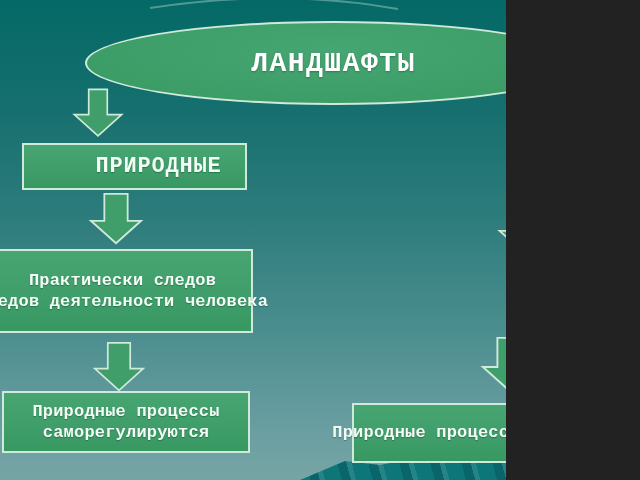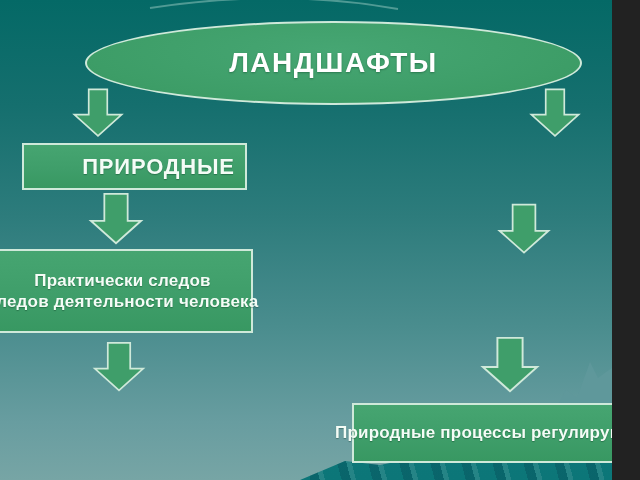--- a/index.html
+++ b/index.html
@@ -1,20 +1,20 @@
 <!DOCTYPE html>
 <html><head>
 <meta charset="utf-8">
 <style>
   html,body{margin:0;padding:0;background:#222;}
   .slide{
     position:relative;
-    width:612px;height:480px;
+    width:506px;height:480px;
     overflow:hidden;
-    font-family:Liberation Sans, sans-serif;
+    font-family:Liberation Mono, monospace;
     background:linear-gradient(180deg,#046966 0%,#156f6e 22%,#2d7c7c 45%,#4a8d8e 68%,#689da0 88%,#77a5a5 100%);
   }
   .decor{position:absolute;pointer-events:none;}
   
   .gbox{
     position:absolute;
     background:linear-gradient(180deg,#46a571 0%,#3f9e6a 55%,#389862 100%);
     border:2px solid #cfe9da;
     box-sizing:border-box;
     display:flex;flex-direction:column;align-items:center;justify-content:center;
@@ -85,17 +85,21 @@
 
   <div class="gbox hd" style="left:22px;top:143px;width:225px;height:47px;">
     <span class="ln">ПРИРОДНЫЕ</span>
   </div>
 
   <div class="gbox" style="left:-8px;top:249px;width:261px;height:84px;">
     <span class="ln">Практически следов</span>
     <span class="ln">следов деятельности человека</span>
   </div>
 
+  <div class="gbox" style="left:2px;top:391px;width:248px;height:62px;">
+    <span class="ln">Природные процессы</span>
+    <span class="ln">саморегулируются</span>
+  </div>
   <div class="gbox" style="left:352px;top:403px;width:283px;height:60px;">
     <span class="ln">Природные процессы регулируются</span>
   </div>
 
 </div>
 
 </body></html>

